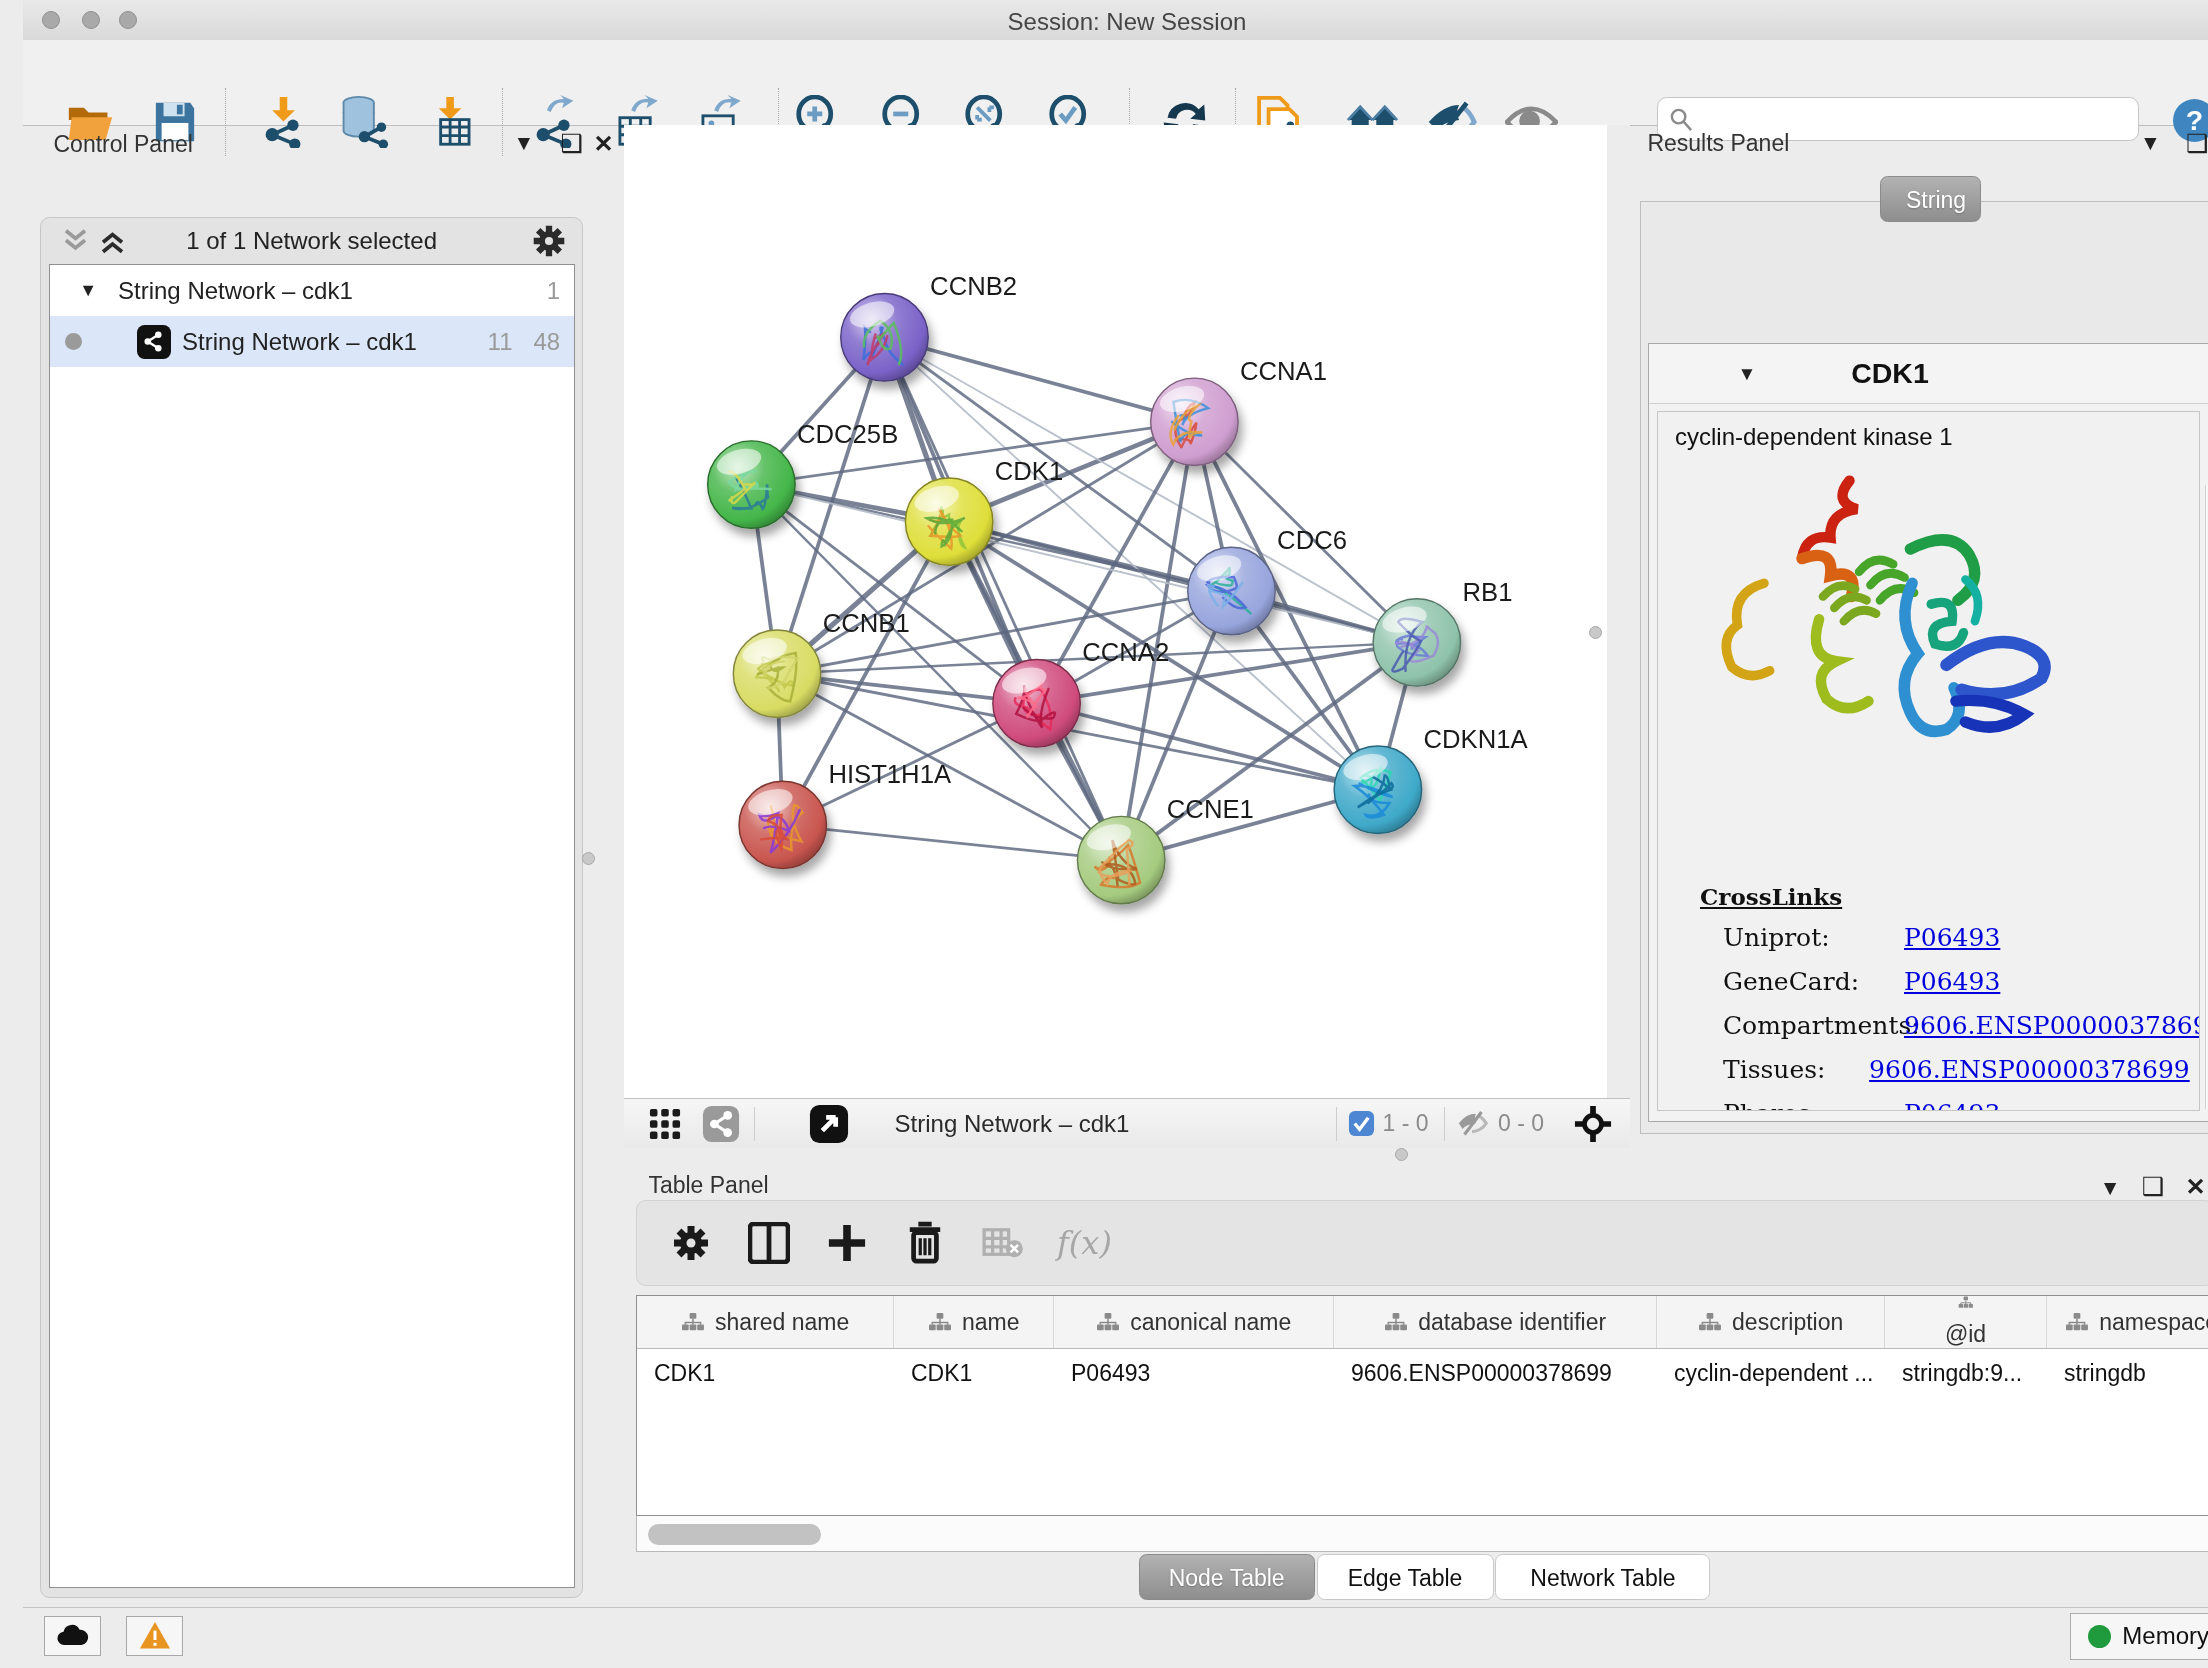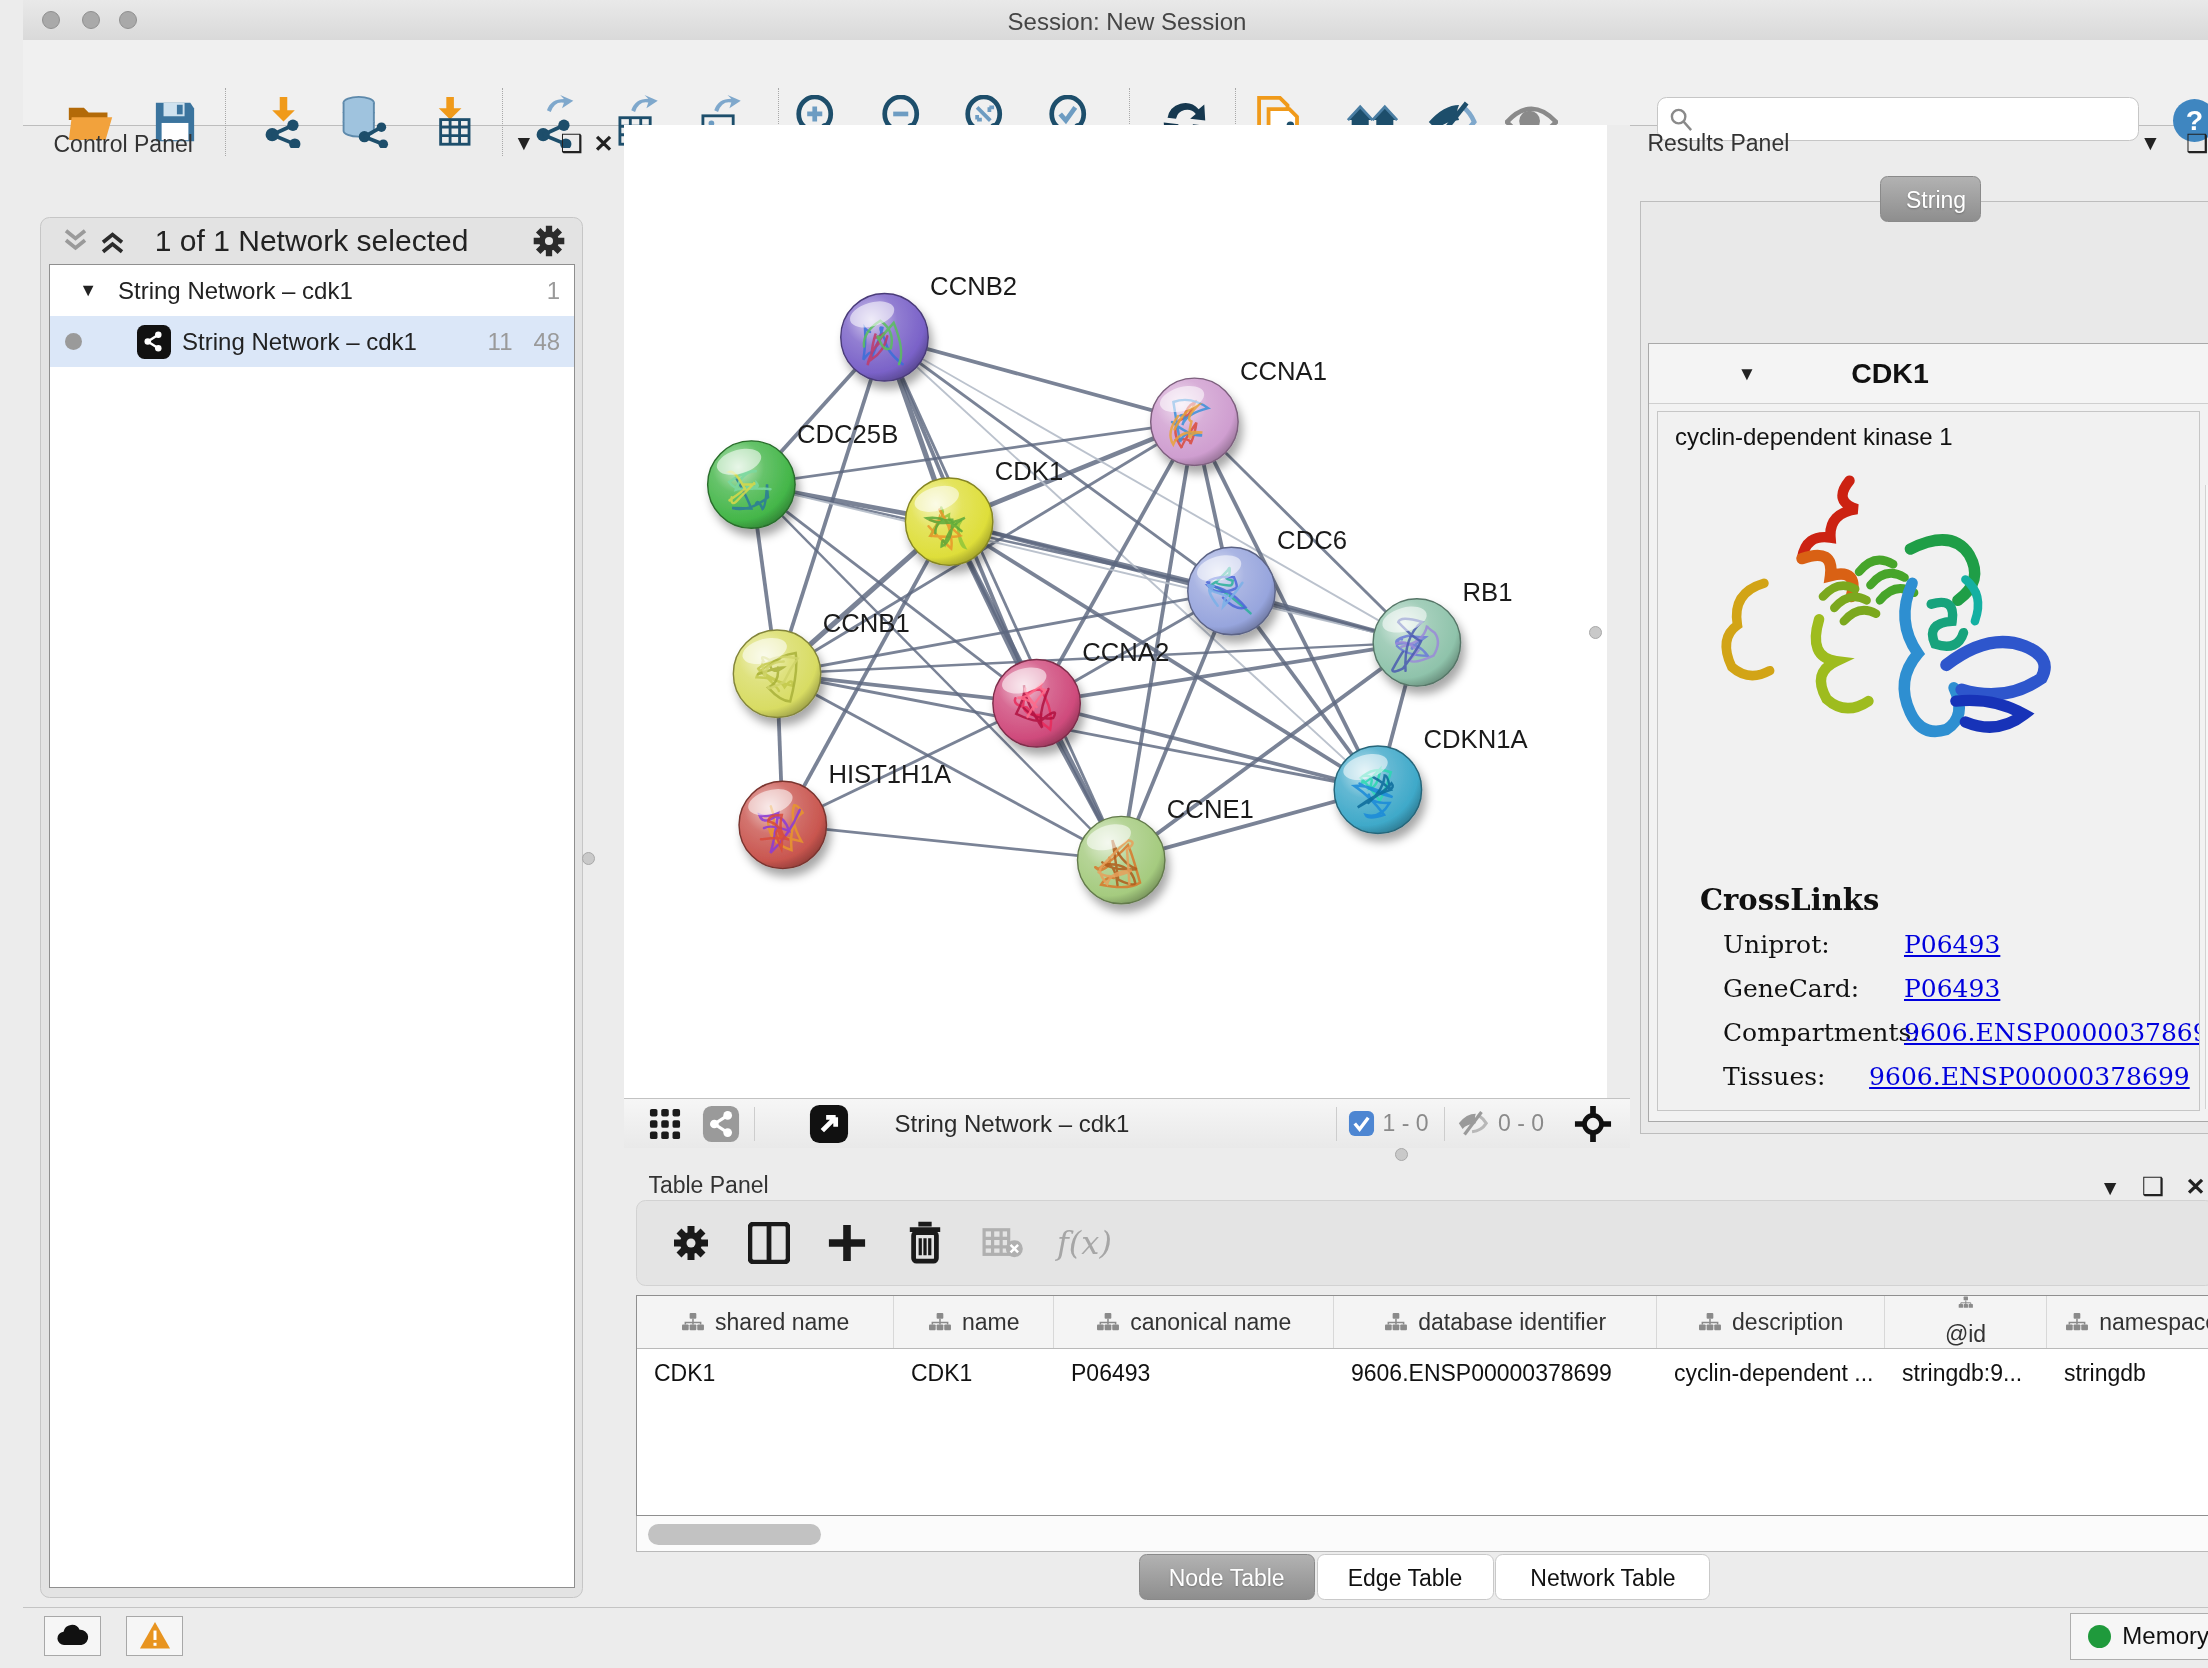--- a/index.html
+++ b/index.html
@@ -40,21 +40,21 @@
   .tab.active{background:linear-gradient(#b2b2b2,#8e8e8e);color:#fff;border-color:#8a8a8a;
     text-shadow:0 1px 1.9px rgba(0,0,0,.25);}
   
   #control-panel{left:9.5px;top:125px;width:558px;height:1473px;}
   #cp-header{position:absolute;left:0;top:0;width:100%;height:40px;}
   #cp-tabs{position:absolute;left:59px;top:48px;}
   #cp-drawer{position:absolute;left:7.6px;top:92px;width:543px;height:1381px;
     background:#e3e3e3;border:1px solid #c6c6c6;border-radius:9.5px;box-sizing:border-box;}
   #cp-drawer-bar{position:absolute;left:0;top:0;width:100%;height:46px;
     display:flex;align-items:center;}
-  #cp-status{position:absolute;left:0;right:0;text-align:center;font-size:30px;color:#222;}
+  #cp-status{position:absolute;left:0;right:0;text-align:center;font-size:24px;color:#222;}
   #cp-list{position:absolute;left:7.6px;top:46px;right:7.6px;bottom:9.5px;background:#fff;
     border:1px solid #8f8f8f;}
   .tree-row{position:relative;height:51px;display:flex;align-items:center;font-size:24px;}
   .tree-row.selected{background:#dbe7f8;}
   .tree-badge{position:absolute;color:#9a9a9a;font-size:24px;}
   .share-badge{width:34px;height:34px;border-radius:7.6px;background:#111;
     display:flex;align-items:center;justify-content:center;}
   
   #network-panel{left:601px;top:125px;width:1006px;height:1021px;background:#fff;}
   #net-canvas{position:absolute;left:0;top:0;width:983px;height:973px;background:#fff;}
@@ -82,21 +82,21 @@
     border:1px solid #a9a9a9;}
   #rp-gene-header{position:absolute;left:0;top:0;right:0;height:59px;background:#f4f4f4;
     border-bottom:1px solid #cfcfcf;display:flex;align-items:center;}
   #rp-gene-name{font-size:28.5px;font-weight:bold;color:#111;margin-left:95px;}
   #rp-gene-body{position:absolute;left:7.6px;top:67px;right:15px;bottom:9.5px;background:#f1f1f1;
     border:1px solid #c6c6c6;overflow:hidden;}
   #rp-desc{position:absolute;left:17px;top:11.4px;font-size:24px;color:#111;}
   #rp-protein{position:absolute;left:49px;top:57px;}
   #rp-cross{position:absolute;left:42px;top:471px;right:9.5px;
     font-family:"DejaVu Serif","Liberation Serif",serif;font-size:25px;color:#111;}
-  #rp-cross h3{font-size:29px;margin:0 0 13.3px 0;}
+  #rp-cross h3{font-size:23px;margin:0 0 13.3px 0;text-decoration:underline;}
   .cl-row{display:flex;margin-bottom:15px;}
   .cl-label{width:181px;padding-left:23px;}
   .cl-value a{color:#0000dd;text-decoration:underline;}
   #rp-vscroll{position:absolute;right:0px;top:141px;bottom:11.4px;width:9.5px;
     background:#f7f7f7;border-left:1px solid #d2d2d2;}
   
   #table-panel{left:613px;top:1166px;width:1579px;height:438px;}
   #tp-header{position:absolute;left:12.4px;top:5.7px;}
   #tp-ctls{position:absolute;right:9.5px;top:5.7px;}
   #tp-toolbar{position:absolute;left:0;top:34px;width:1579px;height:86px;background:#e4e4e4;

